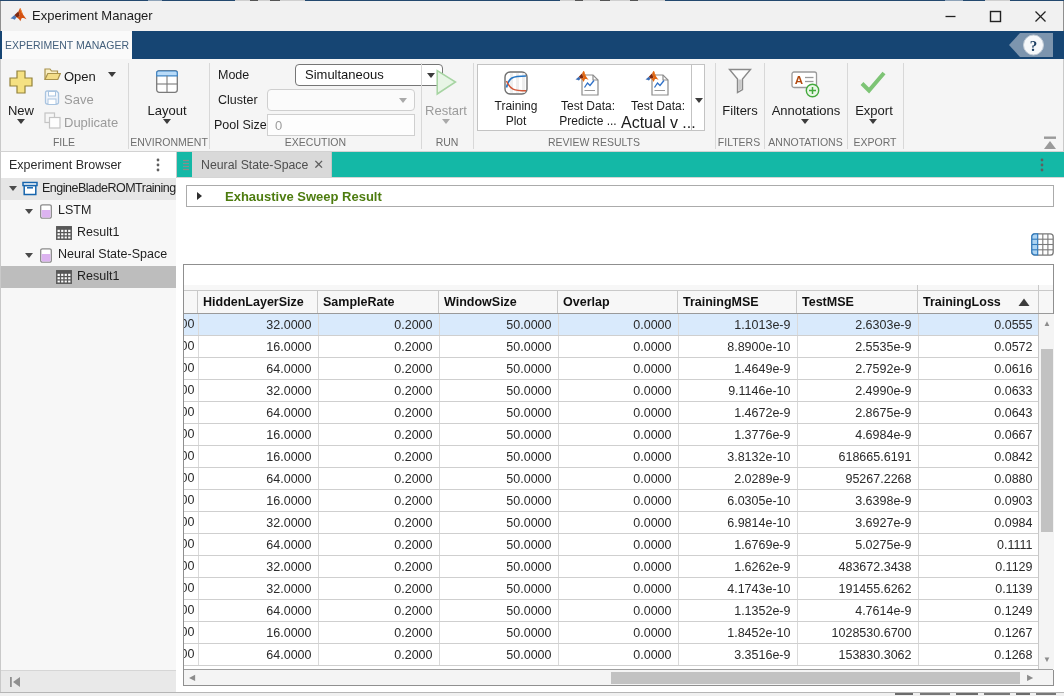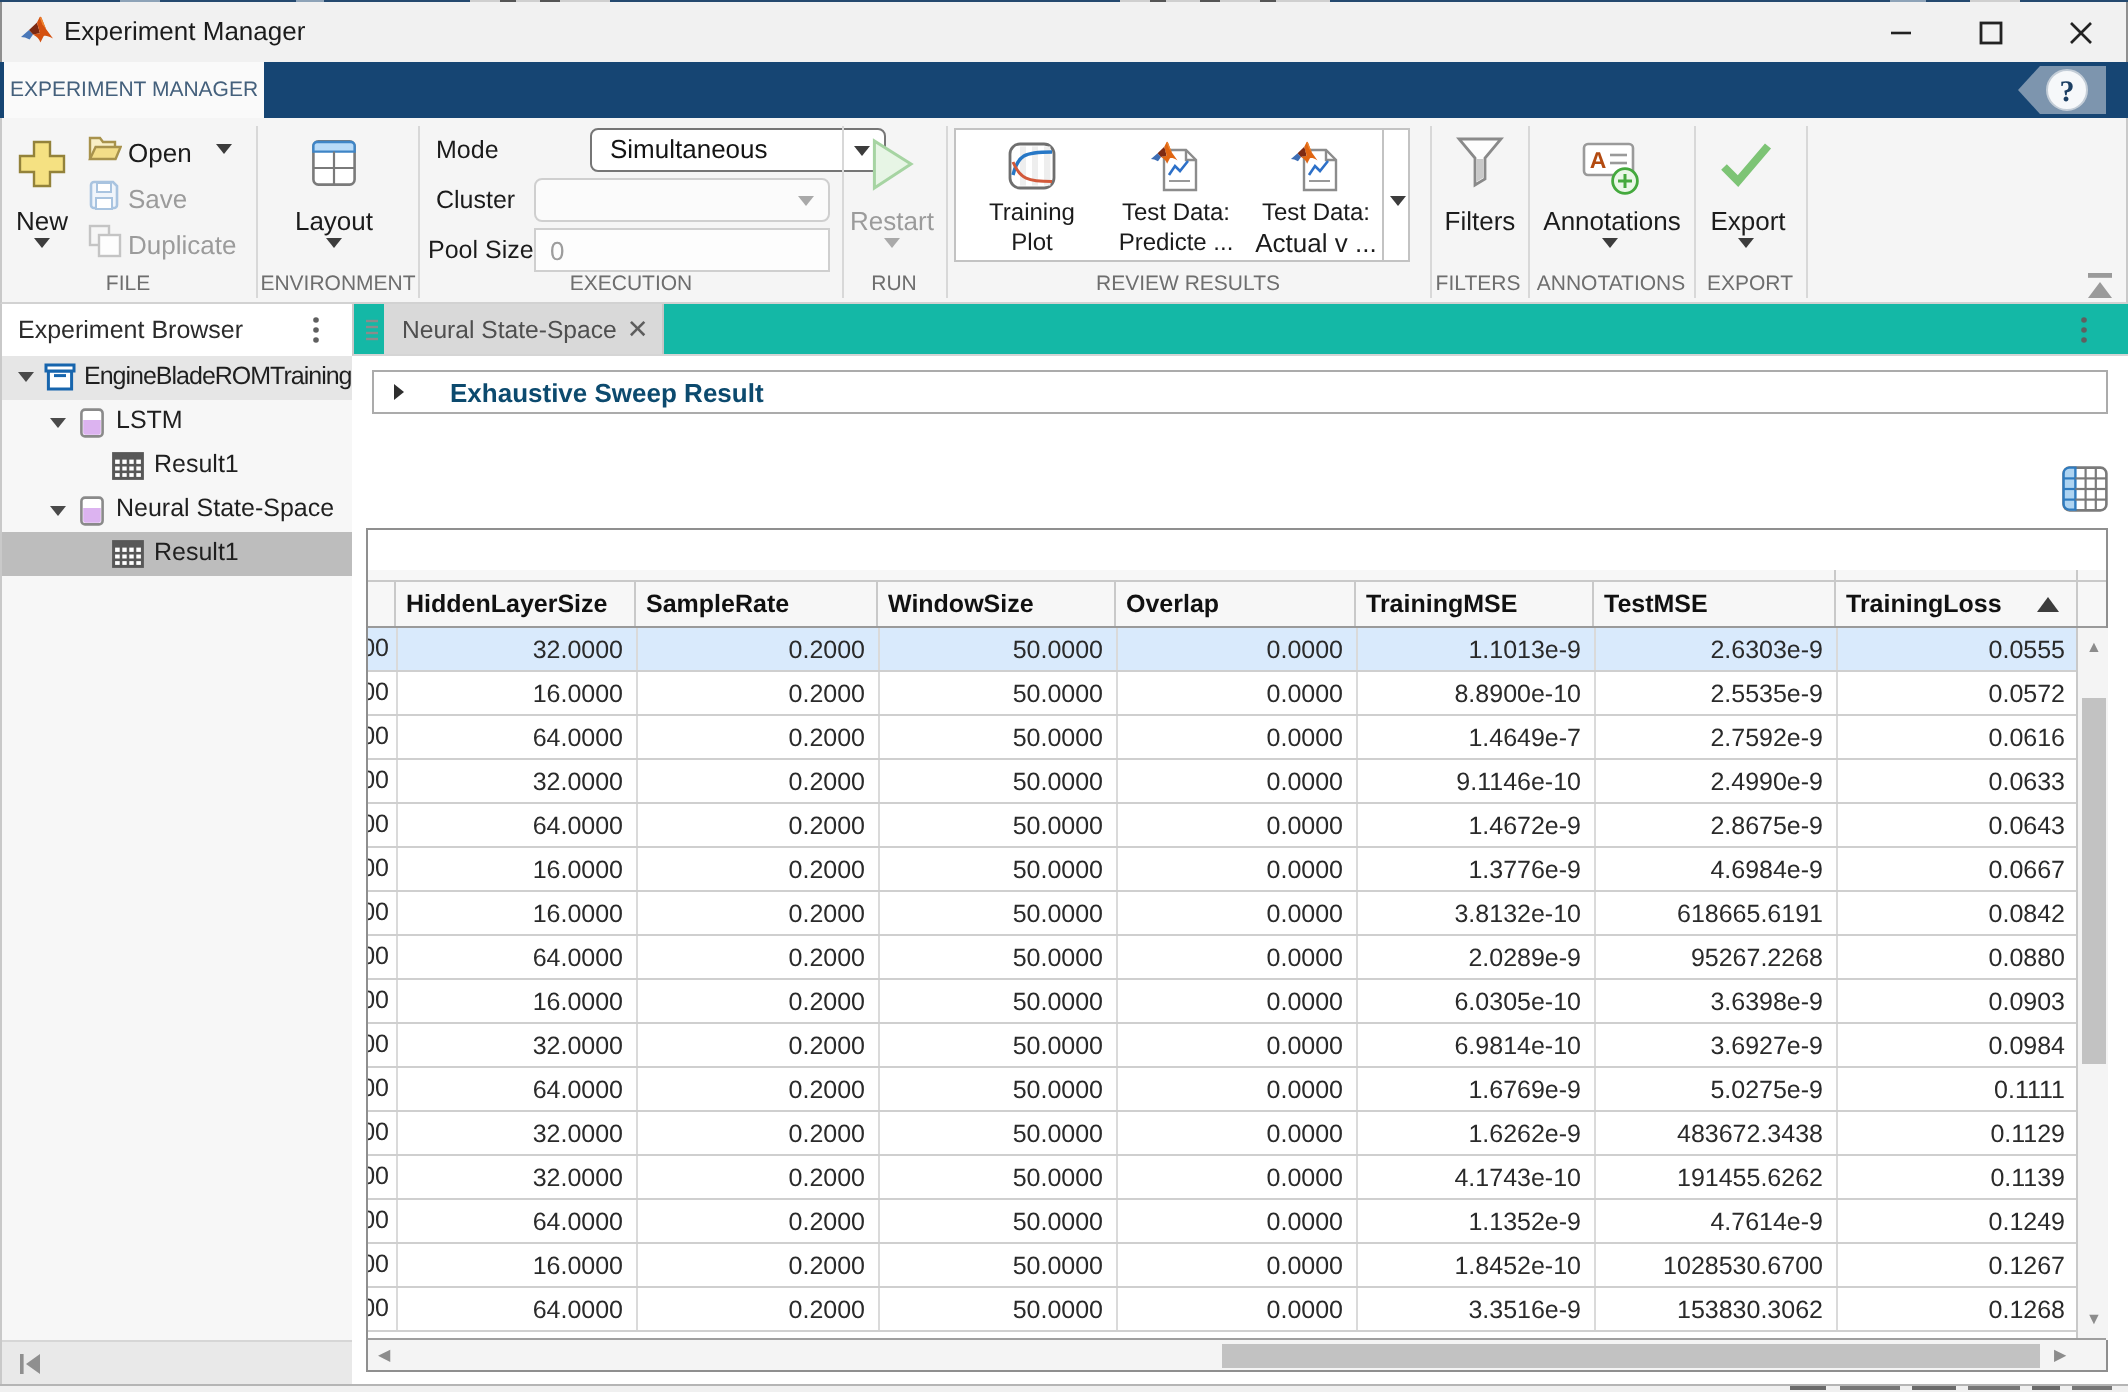--- a/index.html
+++ b/index.html
@@ -44,21 +44,21 @@
 .leftpanel{position:absolute;left:0;top:178px;width:205px;height:514px;background:#f7f7f7;
   border-right:1px solid #cfcfcf;border-left:1px solid #c9c9c9;box-sizing:border-box;}
 .trow{position:absolute;left:0;width:175px;height:22px;font-size:12.5px;color:#1f1f1f;}
 .trow .lbl{position:absolute;top:3px;white-space:nowrap;}
 .texp{position:absolute;top:9px;width:0;height:0;border-left:4px solid transparent;border-right:4px solid transparent;border-top:5px solid #4a4a4a;}
 .pfoot{position:absolute;left:0;top:492px;width:175px;height:22px;background:#e9e9e9;border-top:1px solid #d6d6d6;box-sizing:border-box;}
 
 .content{position:absolute;left:176px;top:178px;width:888px;height:514px;background:#ffffff;}
 .sweephdr{position:absolute;left:186px;top:185px;width:868px;height:22px;border:1px solid #ababab;box-sizing:border-box;background:#fff;}
 .sweephdr .tri{position:absolute;left:10px;top:6px;width:0;height:0;border-top:4px solid transparent;border-bottom:4px solid transparent;border-left:5px solid #2e2e2e;}
-.sweephdr .txt{position:absolute;left:22px;top:3px;font-size:13px;font-weight:bold;color:#0c4a6e;padding-left:16px;}
+.sweephdr .txt{position:absolute;left:22px;top:3px;font-size:13px;font-weight:bold;color:#4d7c0f;padding-left:16px;}
 
 .tablewrap{position:absolute;left:183px;top:264px;width:871px;height:422px;border:1px solid #8f8f8f;box-sizing:border-box;background:#fff;}
 .ghc{position:absolute;top:0;height:25px;border-right:1px solid #c9c9c9;box-sizing:border-box;background:#f7f7f7;
   font-size:12.5px;font-weight:bold;color:#111;line-height:25px;padding-left:6px;margin-top:20px;}
 .ghline{position:absolute;left:0;top:25px;width:869px;height:1px;background:#c9c9c9;}
 .chc{position:absolute;top:26px;height:22px;border-right:1px solid #c9c9c9;box-sizing:border-box;background:#f7f7f7;
   font-size:12.5px;font-weight:bold;color:#111;line-height:22px;padding-left:5px;}
 .chline{position:absolute;left:0;top:48px;width:869px;height:1px;background:#9a9a9a;}
 table.dt{position:absolute;left:0;top:49px;border-collapse:collapse;table-layout:fixed;width:855px;}
 table.dt td{height:21px;border-right:1px solid #dadada;border-bottom:1px solid #cfcfcf;
@@ -207,21 +207,21 @@
   <polyline points="9.5,17.5 12.5,13 15,15.5 19,10.5" fill="none" stroke="#2d70c8" stroke-width="1.3"></polyline>
   <line x1="9.5" y1="20.5" x2="20" y2="20.5" stroke="#999" stroke-width="1"></line>
   <g transform="translate(0,0.5) scale(0.95)">
   <polygon points="0.5,9.5 4,6.5 5.8,8.4 4.2,10.6 2.2,9.8" fill="#3d6eb5"></polygon>
   <polygon points="4,6.5 7.5,3 8.8,7.8 5.8,8.4" fill="#7d2a12"></polygon>
   <path d="M7.5,3 L8.7,0.7 C9,0.3 9.3,0.4 9.5,0.9 L11.5,6 L14.5,10.2 C12.3,8.9 11,8.8 10.4,9.2 L9,12 C8.5,10.4 7.6,9.5 5.8,8.4 L8.8,7.8 Z" fill="#e06511"></path>
   <polygon points="8.7,0.7 9.9,3.9 11.5,6 9.5,0.9" fill="#ef8632"></polygon>
   </g>
 </svg>
 <div class="btxtc" style="left:621px;top:99px;width:74px;font-size:12px;">Test Data:</div>
-<div class="btxtc" style="left:621px;top:114px;width:74px;font-size:13px;">Actual v ...</div>
+<div class="btxtc" style="left:621px;top:114px;width:74px;font-size:16px;">Actual v ...</div>
 <div class="rlabel" style="left:473px;width:242px;">REVIEW RESULTS</div>
 <div class="rsep" style="left:715px;"></div>
 
 <svg class="abs" style="left:728px;top:68px;" width="24" height="26" viewBox="0 0 24 26">
   <polygon points="1.5,1.5 22.5,1.5 14.5,11 14.5,21.5 9.5,24.5 9.5,11" fill="#fdfdfd" stroke="#8a8a8a" stroke-width="1.4"></polygon>
   <polygon points="10.2,11.5 13.8,11.5 13.8,20.8 10.2,23" fill="#c9c9c9"></polygon>
 </svg>
 <div class="btxtc" style="left:710px;top:103px;width:60px;">Filters</div>
 <div class="rlabel" style="left:714px;width:50px;">FILTERS</div>
 <div class="rsep" style="left:764px;"></div>
@@ -403,21 +403,21 @@
             <td>0.0572</td>
           </tr>
 <tr>
             <td class="nc">
               <span>0000</span>
             </td>
             <td>64.0000</td>
             <td>0.2000</td>
             <td>50.0000</td>
             <td>0.0000</td>
-            <td>1.4649e-7</td>
+            <td>1.4649e-9</td>
             <td>2.7592e-9</td>
             <td>0.0616</td>
           </tr>
 <tr>
             <td class="nc">
               <span>0000</span>
             </td>
             <td>32.0000</td>
             <td>0.2000</td>
             <td>50.0000</td>

